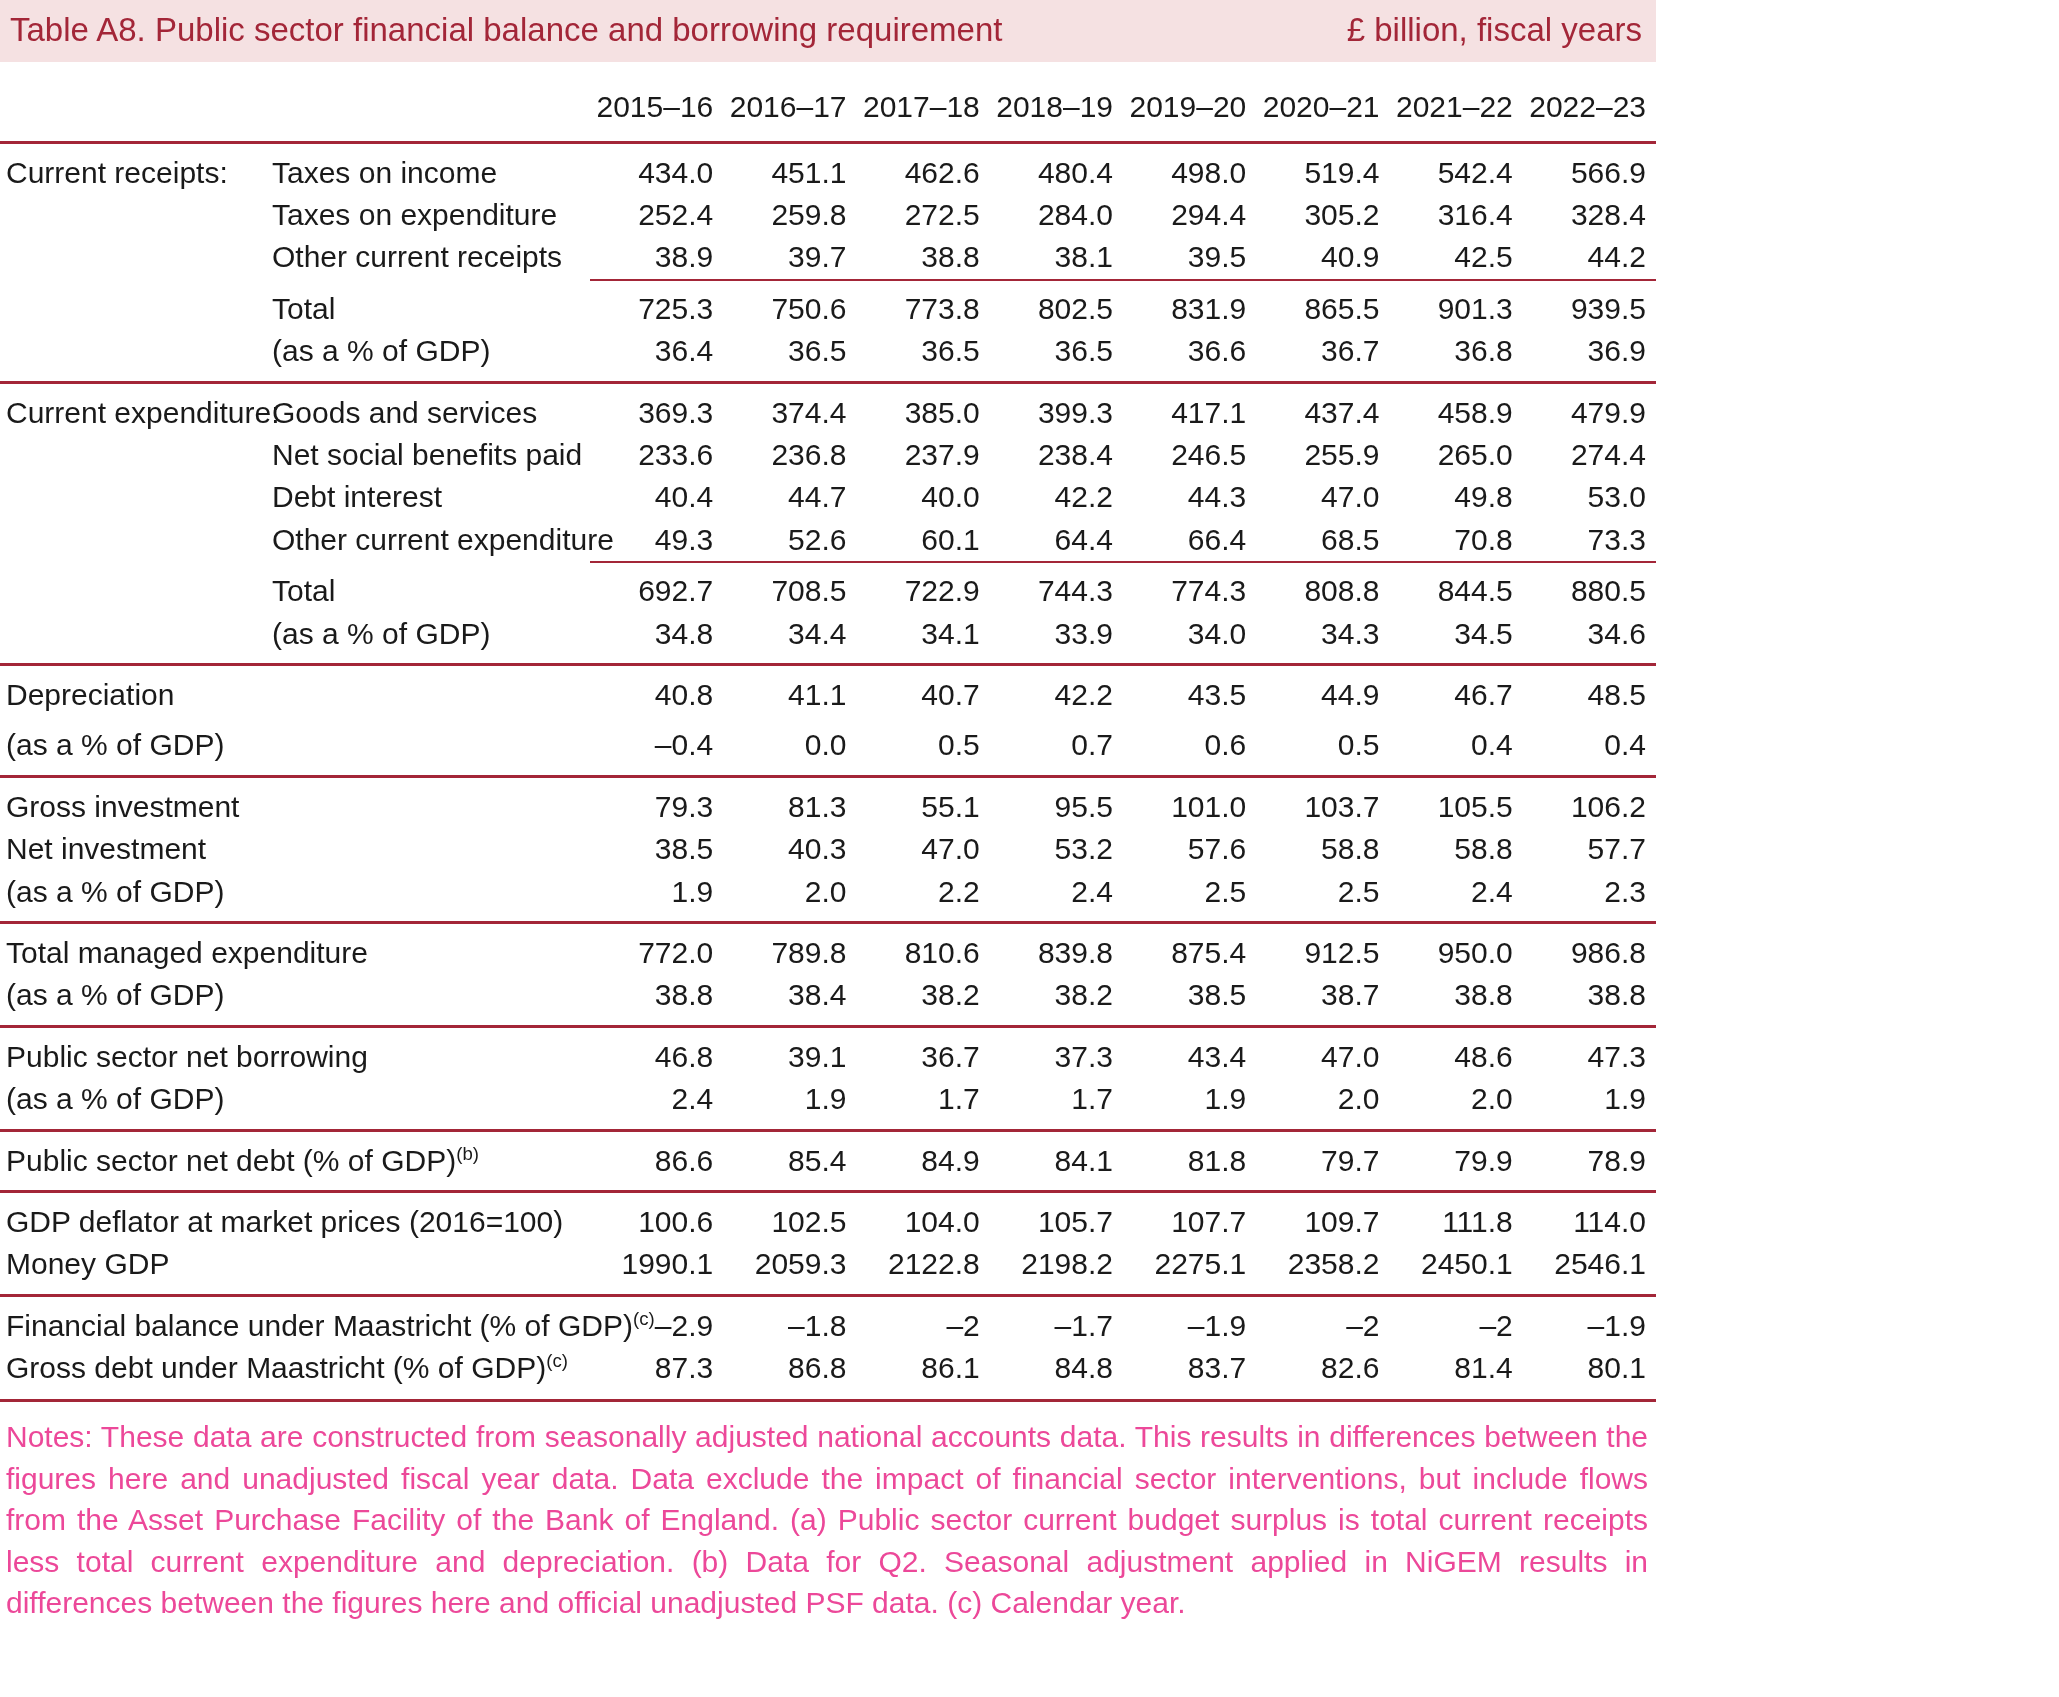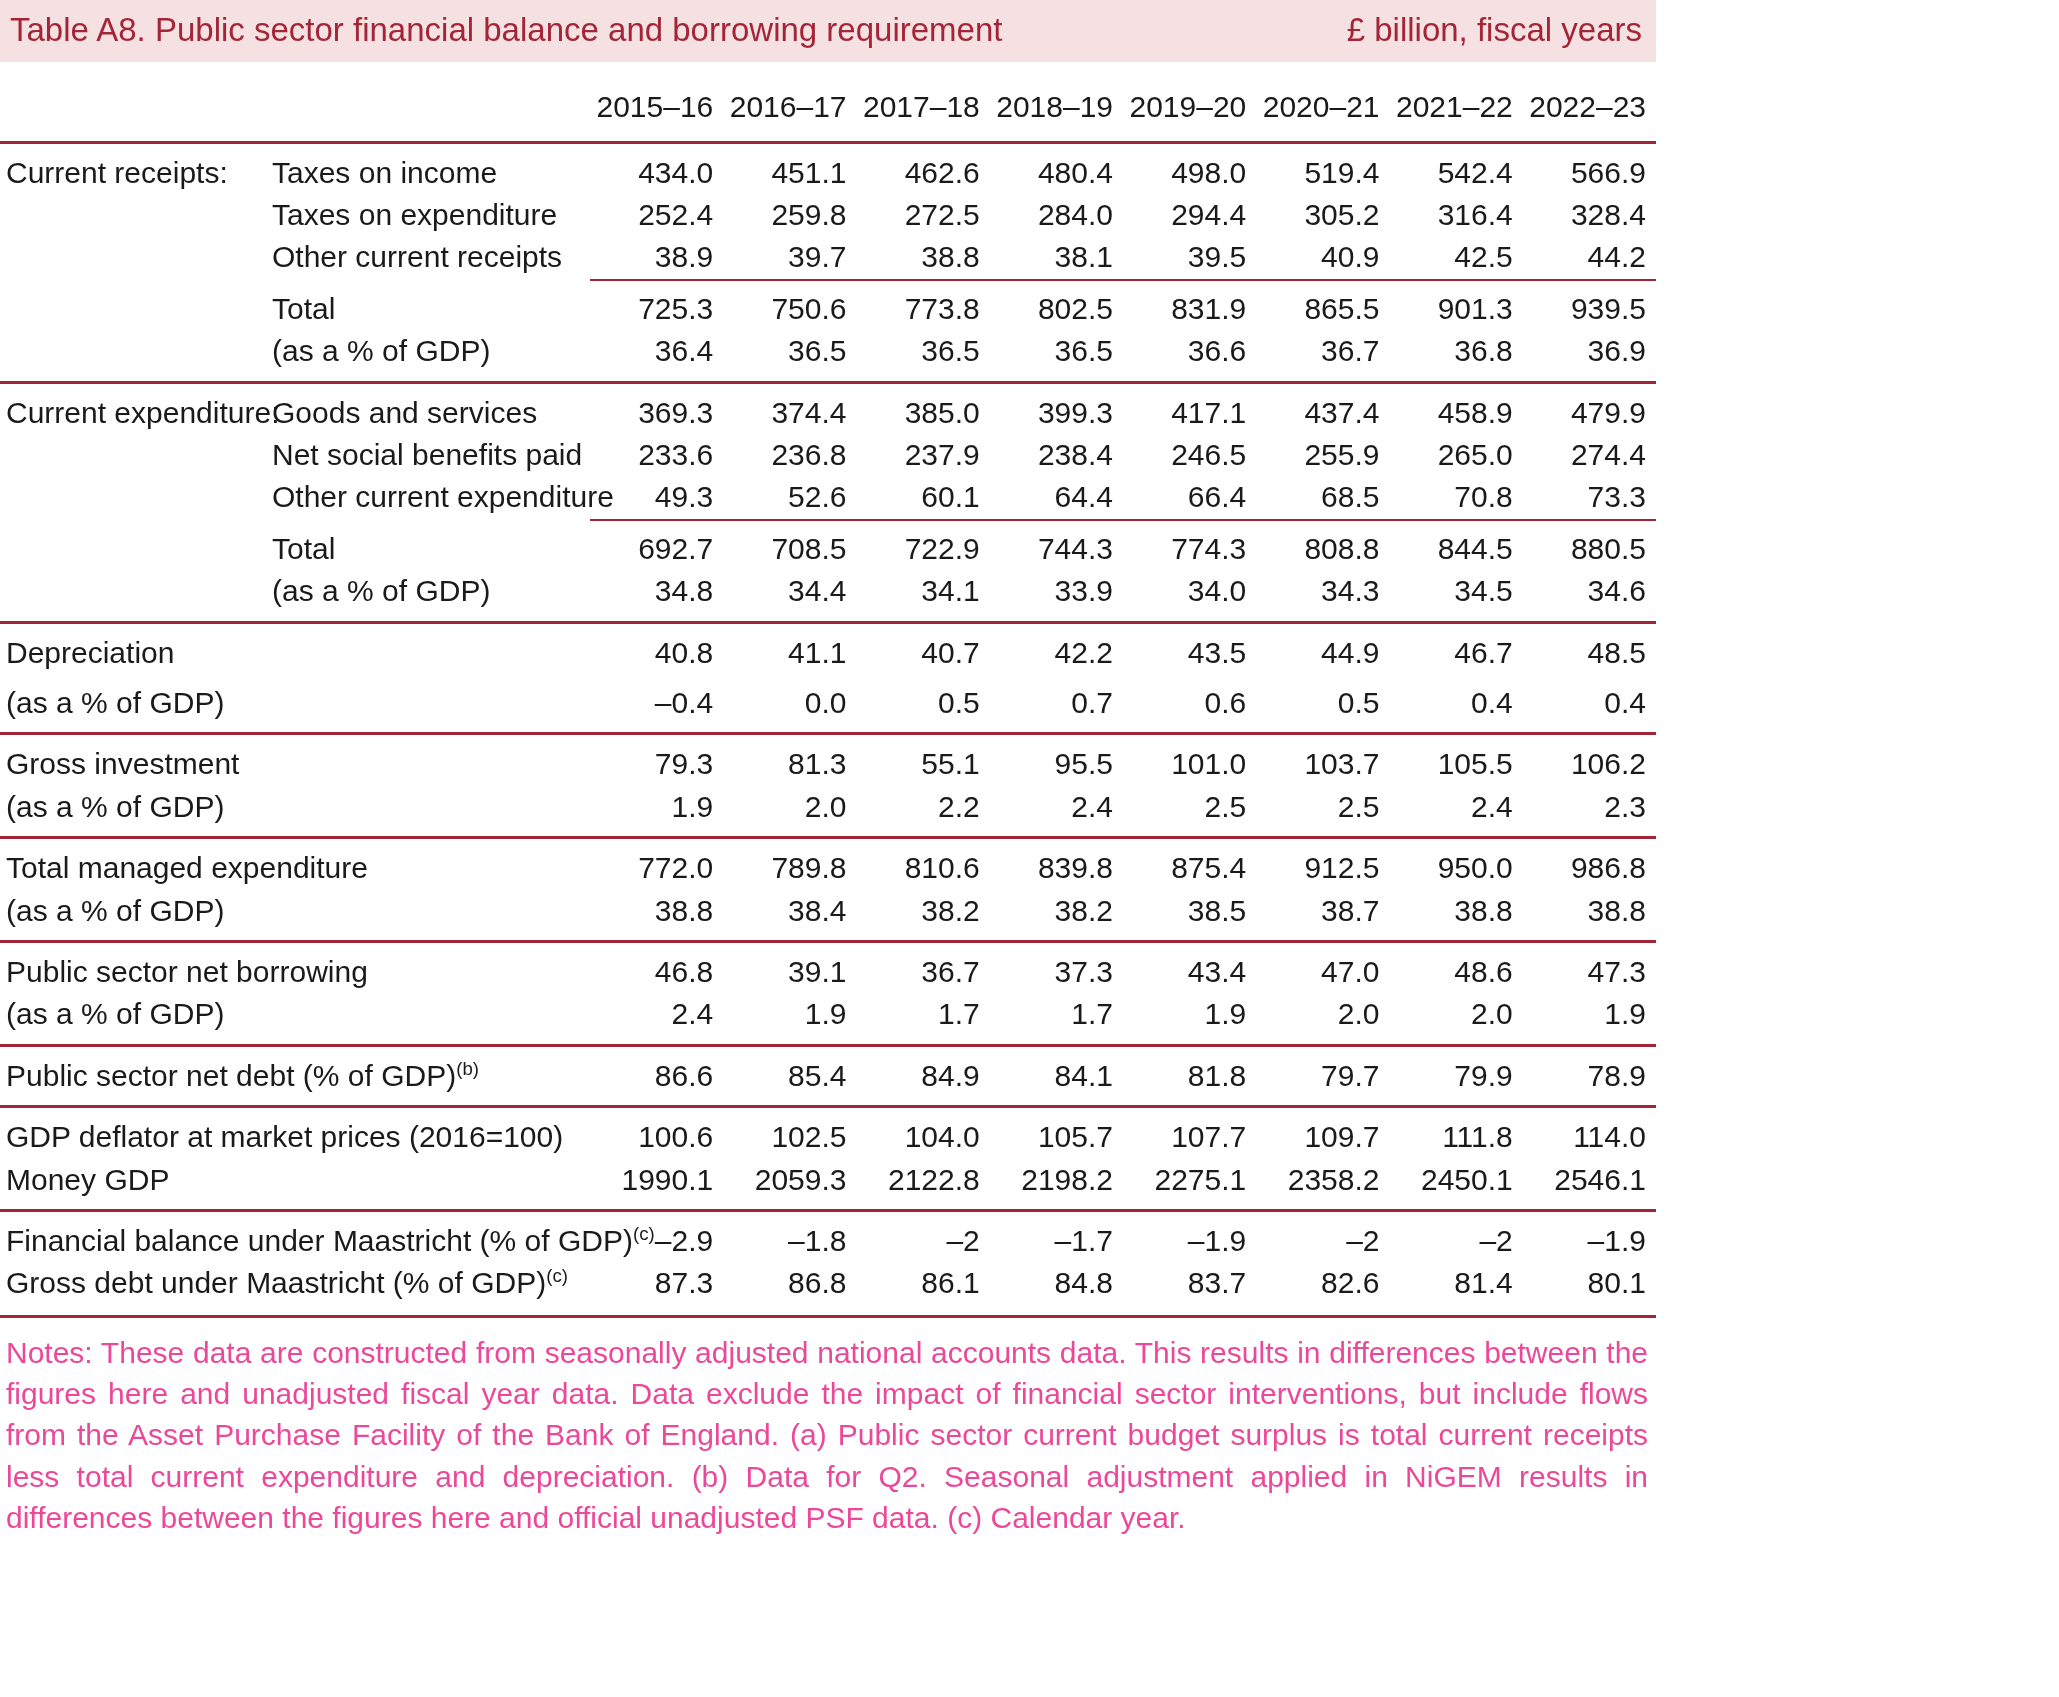--- a/index.html
+++ b/index.html
@@ -204,20 +204,32 @@
           <td class="c-num">236.8</td>
           <td class="c-num">237.9</td>
           <td class="c-num">238.4</td>
           <td class="c-num">246.5</td>
           <td class="c-num">255.9</td>
           <td class="c-num">265.0</td>
           <td class="c-num">274.4</td>
         </tr>
         <tr>
           <td class="c-section"></td>
+          <td class="c-label"><span>Debt interest</span></td>
+          <td class="c-num">40.4</td>
+          <td class="c-num">44.7</td>
+          <td class="c-num">40.0</td>
+          <td class="c-num">42.2</td>
+          <td class="c-num">44.3</td>
+          <td class="c-num">47.0</td>
+          <td class="c-num">49.8</td>
+          <td class="c-num">53.0</td>
+        </tr>
+        <tr>
+          <td class="c-section"></td>
           <td class="c-label"><span>Other current expenditure</span></td>
           <td class="c-num">49.3</td>
           <td class="c-num">52.6</td>
           <td class="c-num">60.1</td>
           <td class="c-num">64.4</td>
           <td class="c-num">66.4</td>
           <td class="c-num">68.5</td>
           <td class="c-num">70.8</td>
           <td class="c-num">73.3</td>
         </tr>
@@ -271,20 +283,31 @@
           <td class="c-span" colspan="2"><span>Gross investment</span></td>
           <td class="c-num">79.3</td>
           <td class="c-num">81.3</td>
           <td class="c-num">55.1</td>
           <td class="c-num">95.5</td>
           <td class="c-num">101.0</td>
           <td class="c-num">103.7</td>
           <td class="c-num">105.5</td>
           <td class="c-num">106.2</td>
         </tr>
+        <tr>
+          <td class="c-span" colspan="2"><span>Net investment</span></td>
+          <td class="c-num">38.5</td>
+          <td class="c-num">40.3</td>
+          <td class="c-num">47.0</td>
+          <td class="c-num">53.2</td>
+          <td class="c-num">57.6</td>
+          <td class="c-num">58.8</td>
+          <td class="c-num">58.8</td>
+          <td class="c-num">57.7</td>
+        </tr>
         <tr class="group-end">
           <td class="c-span" colspan="2"><span>(as a % of GDP)</span></td>
           <td class="c-num">1.9</td>
           <td class="c-num">2.0</td>
           <td class="c-num">2.2</td>
           <td class="c-num">2.4</td>
           <td class="c-num">2.5</td>
           <td class="c-num">2.5</td>
           <td class="c-num">2.4</td>
           <td class="c-num">2.3</td>

